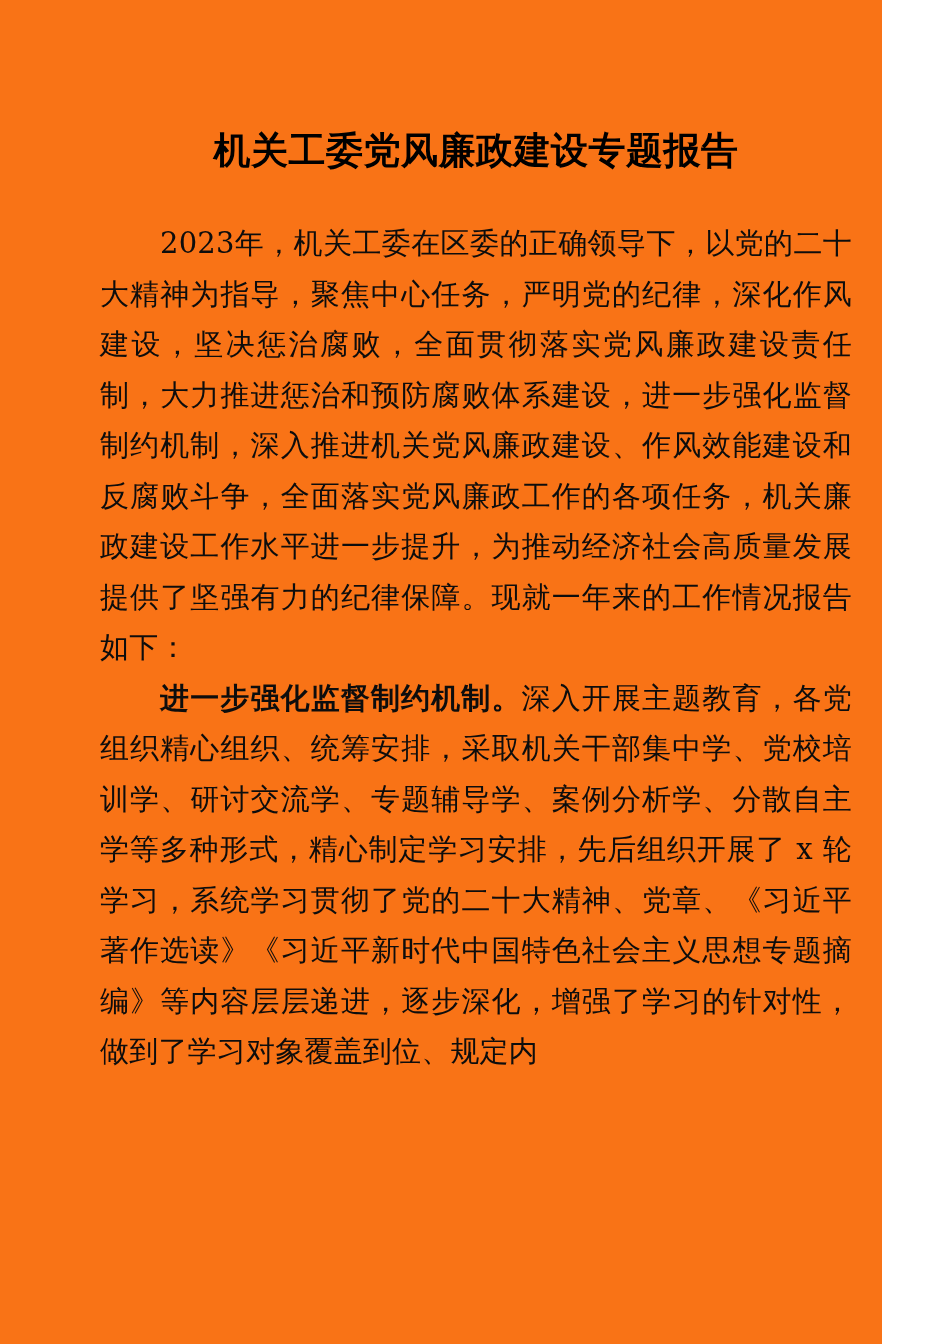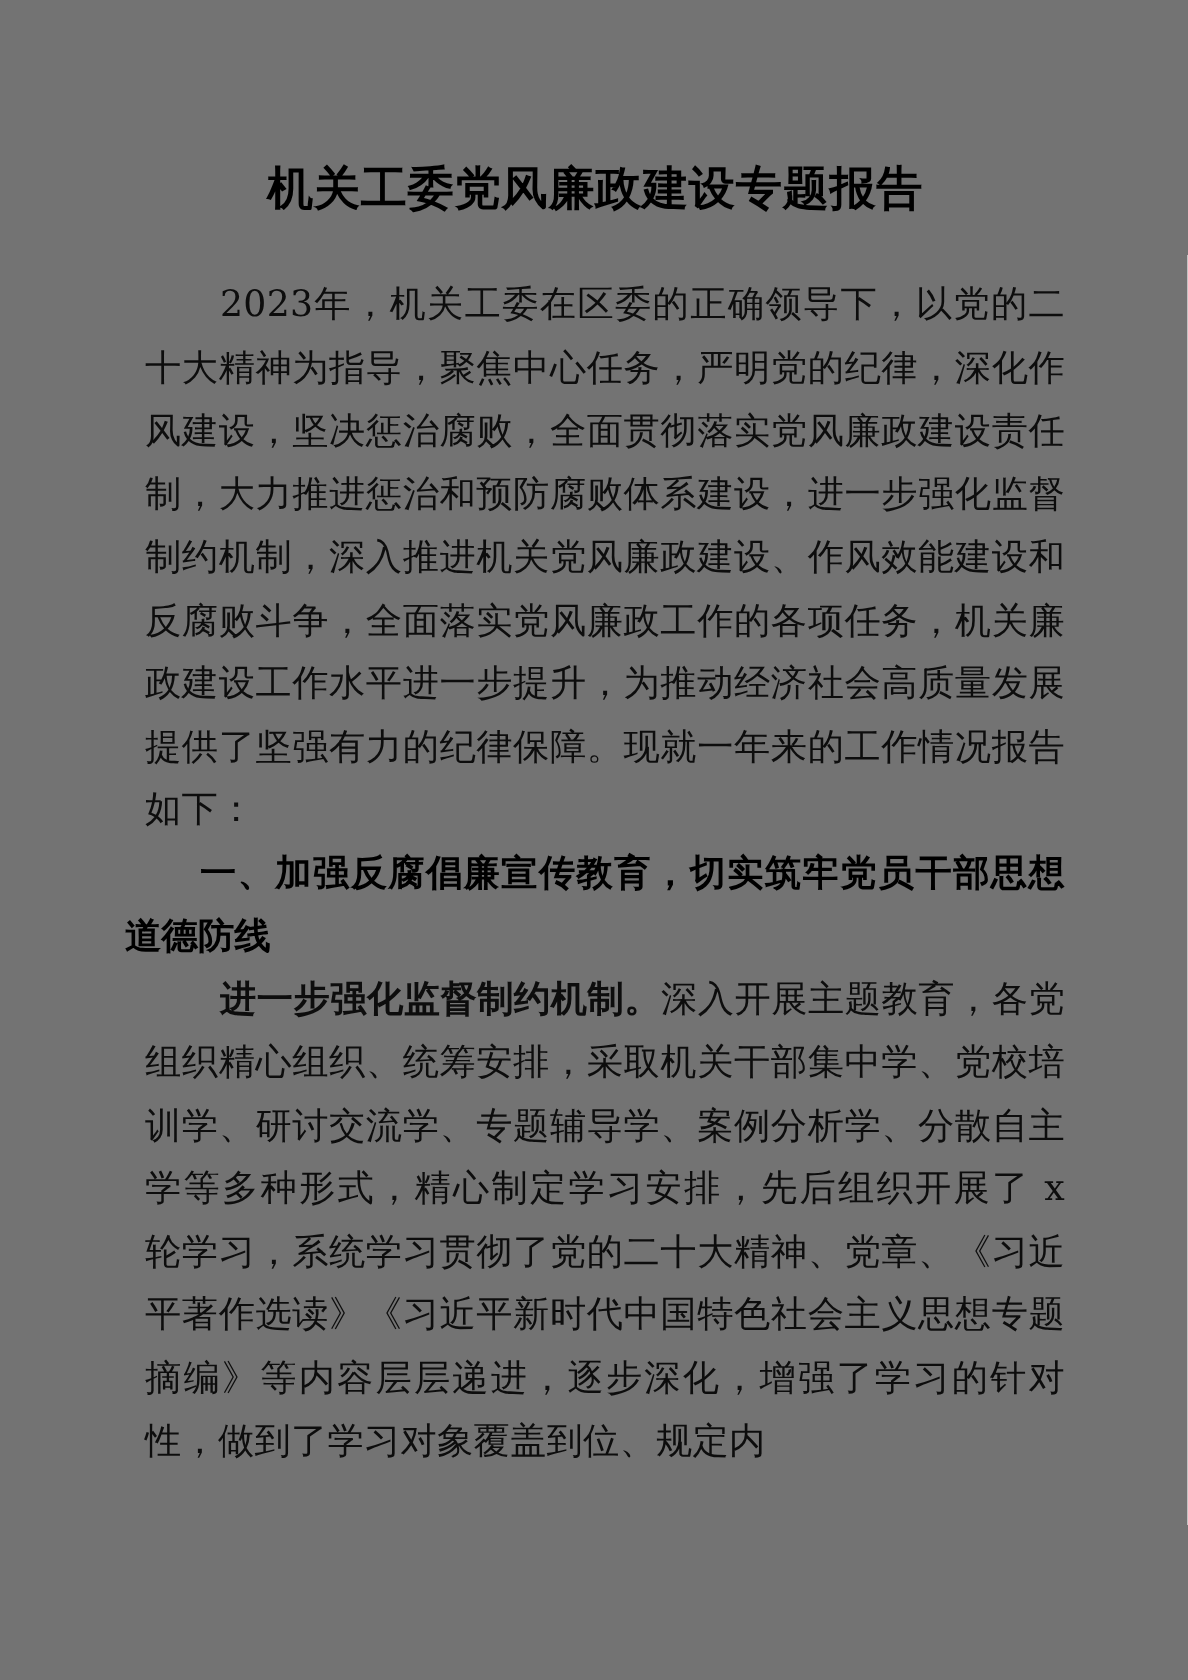--- a/index.html
+++ b/index.html
@@ -14,23 +14,23 @@
     position: relative;
     overflow: hidden;
     font-family: "DejaVu Serif", "Liberation Serif", serif;
     color: #0a0a0a;
   }
 
   .page {
     position: absolute;
     left: 0;
     top: 0;
-    width: 950px;
+    width: 882px;
     height: 1344px;
-    background: #737373;
+    background: #f97316;
     box-sizing: border-box;
     padding: 0;
   }
 
   .content {
     position: absolute;
     left: 100px;
     top: 0;
     width: 752px;
   }
@@ -55,21 +55,21 @@
 
   
   .body-block {
     position: absolute;
     top: 218px;
     left: 0;
     width: 752px;
   }
 
   p.para {
-    margin: 0 0 0 16px;
+    margin: 0 0 0 0;
     padding: 0;
     font-family: "DejaVu Serif", "Liberation Serif", serif;
     font-size: 29px;
     line-height: 50.5px;
     text-align: justify;
     text-justify: inter-character;
     text-indent: 60px;
     letter-spacing: 0.2px;
     color: #0d0d0d;
     word-break: break-all;
@@ -102,20 +102,19 @@
 
 <div class="page">
   <div class="content">
 
     <h1 class="doc-title">机关工委党风廉政建设专题报告</h1>
 
     <div class="body-block">
 
       <p class="para">2023年，机关工委在区委的正确领导下，以党的二十大精神为指导，聚焦中心任务，严明党的纪律，深化作风建设，坚决惩治腐败，全面贯彻落实党风廉政建设责任制，大力推进惩治和预防腐败体系建设，进一步强化监督制约机制，深入推进机关党风廉政建设、作风效能建设和反腐败斗争，全面落实党风廉政工作的各项任务，机关廉政建设工作水平进一步提升，为推动经济社会高质量发展提供了坚强有力的纪律保障。现就一年来的工作情况报告如下：</p>
 
-      <p class="heading">一、加强反腐倡廉宣传教育，切实筑牢党员干部思想道德防线</p>
 
 
       <p class="para"><span class="lead">进一步强化监督制约机制。</span><span>深入开展主题教育，各党组织精心组织、统筹安排，采取机关干部集中学、党校培训学、研讨交流学、专题辅导学、案例分析学、分散自主学等多种形式，精心制定学习安排，先后组织开展了 x 轮学习，系统学习贯彻了党的二十大精神、党章、《习近平著作选读》《习近平新时代中国特色社会主义思想专题摘编》等内容层层递进，逐步深化，增强了学习的针对性，做到了学习对象覆盖到位、规定内</span></p>
 
     </div>
   </div>
 </div>
 
 </body></html>

